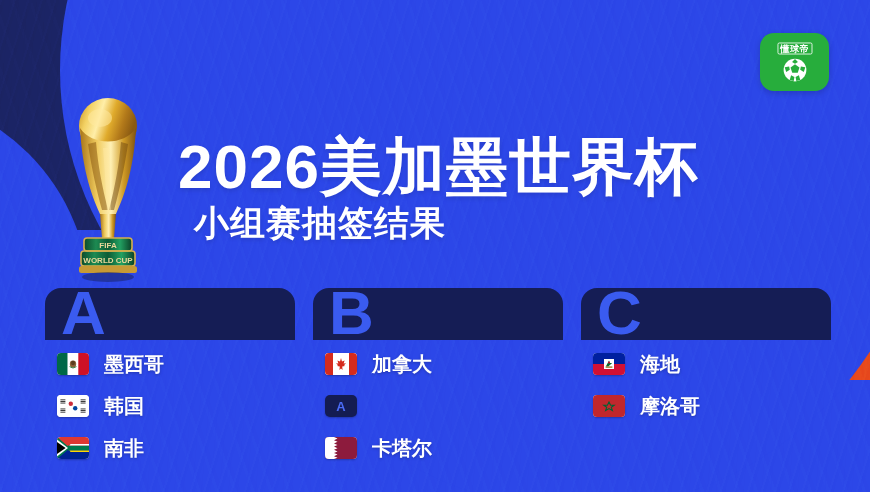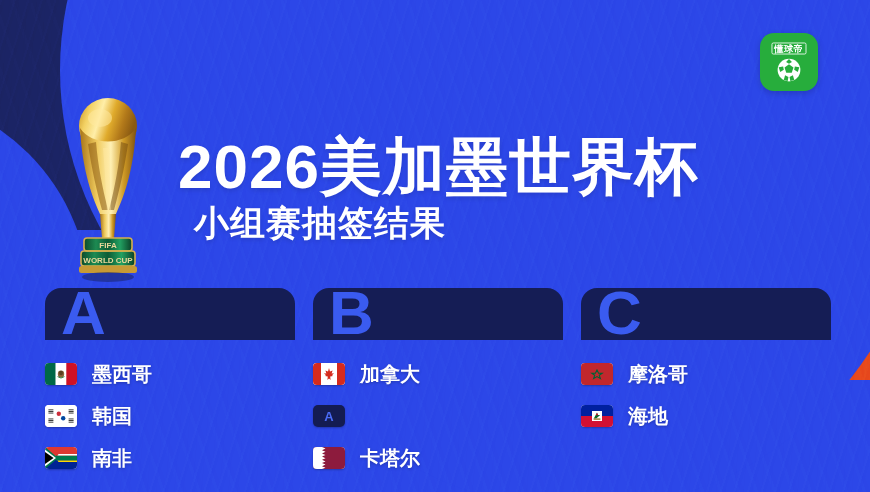--- a/index.html
+++ b/index.html
@@ -35,21 +35,21 @@
       repeating-linear-gradient(78deg, rgba(0,0,0,.06) 0 2px, rgba(255,255,255,0) 2px 11px);
     pointer-events:none;
   }
   
   .bg-navy{position:absolute;top:0;left:0;width:330px;height:230px;background:#1b2465;overflow:hidden;}
   .bg-navy-cut{position:absolute;top:-260px;left:60px;width:660px;height:660px;background:#2c47e8;border-radius:50%;}
   .bg-navy-cut2{position:absolute;top:92px;left:-330px;width:420px;height:420px;background:#2c47e8;border-radius:50%;}
 
   
   .logo{
-    position:absolute;left:760px;top:33px;width:58px;height:58px;border-radius:14px;
+    position:absolute;left:760px;top:33px;width:69px;height:58px;border-radius:14px;
     background:#27ad3c;box-shadow:0 2px 6px rgba(0,0,0,.18);
     display:flex;flex-direction:column;align-items:center;justify-content:center;gap:2px;
   }
   .logo-word{
     color:#fff;font-size:10px;line-height:11px;font-weight:bold;letter-spacing:.5px;
     border:1px solid rgba(255,255,255,.9);border-radius:2px;padding:0 2px;white-space:nowrap;
     transform:scale(.92);
   }
   .logo-ball{width:26px;height:26px;}
 
@@ -72,21 +72,21 @@
   .cards{position:absolute;left:45px;top:288px;width:800px;height:204px;display:flex;gap:18px;}
   .card{width:250px;position:relative;}
   .card-head{
     height:52px;background:#151d55;border-radius:16px 16px 0 0;position:relative;overflow:hidden;
   }
   .card-letter{
     position:absolute;left:16px;top:-6px;color:#3a5bf0;font-size:62px;line-height:62px;
     font-weight:bold;letter-spacing:0;
   }
   .card-body{padding-top:13px;}
-  .team-row{display:flex;align-items:center;height:42px;}
+  .team-row{display:flex;height:42px;margin-left:12px;}
   .flag{
     width:32px;height:22px;border-radius:4px;overflow:hidden;flex:0 0 auto;
     box-shadow:0 1px 2px rgba(0,0,0,.25);position:relative;background:#fff;
   }
   .badge-a{
     width:32px;height:22px;border-radius:5px;flex:0 0 auto;background:#141c52;
     display:flex;align-items:center;justify-content:center;
     color:#4a6bf5;font-size:13px;font-weight:bold;line-height:13px;
     box-shadow:0 1px 2px rgba(0,0,0,.25);
   }
@@ -275,36 +275,36 @@
     </div>
 
     <div class="card">
       <div class="card-head">
         <span class="card-letter">C</span>
       </div>
       <div class="card-body">
         <div class="team-row">
           <span class="flag">
             <svg viewBox="0 0 32 22" width="32" height="22">
-              <rect width="32" height="22" fill="#c1272d"></rect>
-              <path d="M16 7 L17.6 10.2 L21.2 10.2 L18.3 12.3 L19.4 15.6 L16 13.6 L12.6 15.6 L13.7 12.3 L10.8 10.2 L14.4 10.2 Z" fill="none" stroke="#006233" stroke-width="1.1"></path>
-            </svg>
-          </span>
-          <span class="team-name">摩洛哥</span>
-        </div>
-        <div class="team-row">
-          <span class="flag">
-            <svg viewBox="0 0 32 22" width="32" height="22">
               <rect width="32" height="11" fill="#00209f"></rect>
               <rect y="11" width="32" height="11" fill="#d21034"></rect>
               <rect x="11" y="6" width="10" height="10" fill="#ffffff"></rect>
               <path d="M16 7.6 L17 10 L19.2 10 L15.2 13.6 L12.8 13.6 Z" fill="#0a6b2c"></path>
               <rect x="12.6" y="13.4" width="6.8" height="1.4" fill="#9c7a2e"></rect>
               <circle cx="16" cy="9.4" r="1" fill="#d21034"></circle>
             </svg>
           </span>
           <span class="team-name">海地</span>
         </div>
+        <div class="team-row">
+          <span class="flag">
+            <svg viewBox="0 0 32 22" width="32" height="22">
+              <rect width="32" height="22" fill="#c1272d"></rect>
+              <path d="M16 7 L17.6 10.2 L21.2 10.2 L18.3 12.3 L19.4 15.6 L16 13.6 L12.6 15.6 L13.7 12.3 L10.8 10.2 L14.4 10.2 Z" fill="none" stroke="#006233" stroke-width="1.1"></path>
+            </svg>
+          </span>
+          <span class="team-name">摩洛哥</span>
+        </div>
       </div>
     </div>
 
   </div>
 </div>
 
 </body></html>

